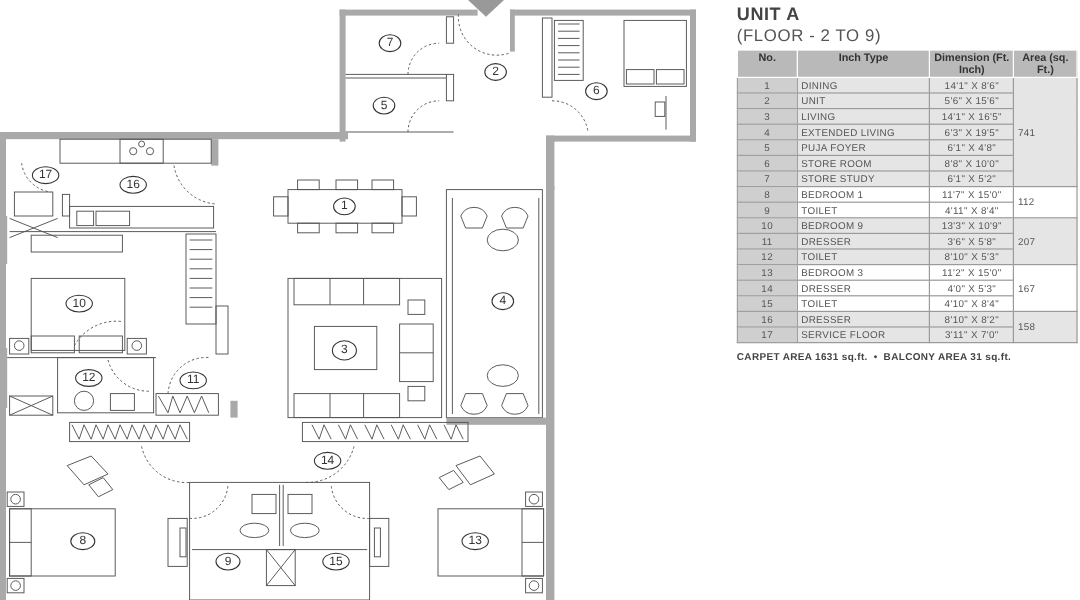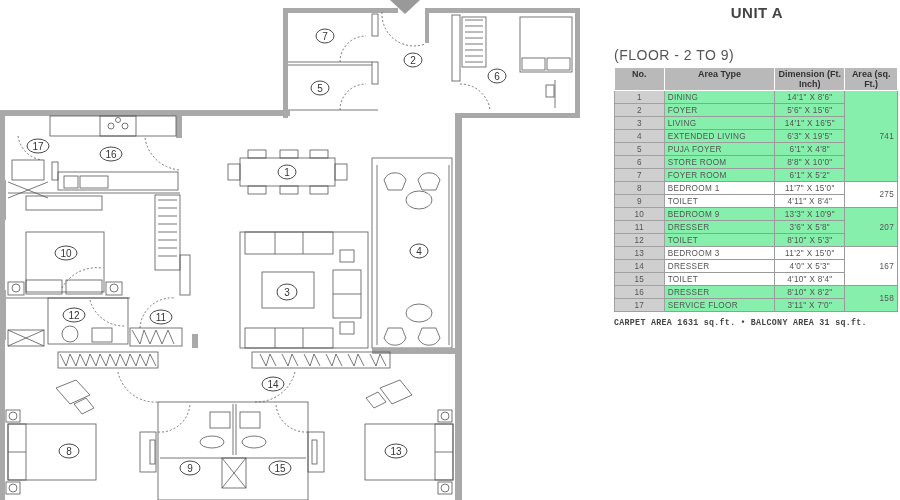--- a/index.html
+++ b/index.html
@@ -1,33 +1,33 @@
 <!DOCTYPE html>
 <html><head>
 <meta charset="utf-8">
 <style>
   * { box-sizing: border-box; margin: 0; padding: 0; }
   html, body { width: 900px; height: 500px; background: #ffffff; overflow: hidden; }
   body { position: relative; font-family: "Liberation Sans", sans-serif; color: #444; }
   #plan { position: absolute; left: 0; top: 0; width: 600px; height: 500px; }
   .lbl { font-family: "Liberation Sans", sans-serif; font-size: 10px; fill: #333; text-anchor: middle; dominant-baseline: central; }
   #legend { position: absolute; left: 614px; top: 4px; width: 286px; }
-  .title1 { font-size: 15px; font-weight: bold; color: #444; letter-spacing: 0.5px; line-height: 17px; text-align: center; }
-  .title2 { font-size: 14px; color: #555; letter-spacing: 0.5px; line-height: 16px; margin-top: 26px; }
+  .title1 { font-size: 15px; font-weight: bold; color: #444; letter-spacing: 0.5px; line-height: 17px; }
+  .title2 { font-size: 14px; color: #555; letter-spacing: 0.5px; line-height: 16px; }
   table.sched { margin-top: 4px; border-collapse: collapse; width: 284px; font-size: 8.2px; color: #555; }
   table.sched th { background: #b9b9b9; color: #333; font-weight: bold; font-size: 9px; border: 1px solid #fff; padding: 1px 2px; line-height: 10px; vertical-align: top; }
   table.sched td { border: 1px solid #9a9a9a; height: 13px; padding: 0 3px; letter-spacing: 0.3px; white-space: nowrap; }
   table.sched td.no { text-align: center; width: 50px; background: #d3d3d3; border-color: #a0a0a0; }
   table.sched td.sp { width: 111px; }
   table.sched td.dim { text-align: center; width: 70px; }
-  table.sched td.area { text-align: right; width: 53px; }
-  tr.g td { background: #86efac; }
+  table.sched td.area { text-align: left; width: 53px; }
+  tr.g td { background: #e5e5e5; }
   tr.w td { background: #ffffff; }
   tr.w td.no, tr.g td.no { background: #cfcfcf; }
-  .footer { margin-top: 6px; font-size: 8.3px; font-weight: bold; color: #444; letter-spacing: 0.3px; font-family: Liberation Mono, monospace; }
+  .footer { margin-top: 6px; font-size: 8.3px; font-weight: bold; color: #444; letter-spacing: 0.3px; }
   .footer .dot { margin: 0 5px; }
 </style>
 </head>
 <body>
 
 <svg id="plan" viewBox="0 0 600 500" xmlns="http://www.w3.org/2000/svg">
   <g fill="none" stroke="#555" stroke-width="0.8">
 
     <polygon points="390,0 420,0 405,14" fill="#999" stroke="none"></polygon>
 
@@ -233,35 +233,35 @@
 </svg>
 
 <div id="legend">
   <div class="title1">UNIT A</div>
   <div class="title2">(FLOOR - 2 TO 9)</div>
 
   <table class="sched">
     <thead>
       <tr>
         <th>No.</th>
-        <th>Area Type</th>
+        <th>Inch Type</th>
         <th>Dimension (Ft. Inch)</th>
         <th>Area (sq. Ft.)</th>
       </tr>
     </thead>
     <tbody>
       <tr class="g">
         <td class="no">1</td>
         <td class="sp">DINING</td>
         <td class="dim">14'1" X 8'6"</td>
         <td class="area" rowspan="7">741</td>
       </tr>
       <tr class="g">
         <td class="no">2</td>
-        <td class="sp">FOYER</td>
+        <td class="sp">UNIT</td>
         <td class="dim">5'6" X 15'6"</td>
       </tr>
       <tr class="g">
         <td class="no">3</td>
         <td class="sp">LIVING</td>
         <td class="dim">14'1" X 16'5"</td>
       </tr>
       <tr class="g">
         <td class="no">4</td>
         <td class="sp">EXTENDED LIVING</td>
@@ -272,29 +272,29 @@
         <td class="sp">PUJA FOYER</td>
         <td class="dim">6'1" X 4'8"</td>
       </tr>
       <tr class="g">
         <td class="no">6</td>
         <td class="sp">STORE ROOM</td>
         <td class="dim">8'8" X 10'0"</td>
       </tr>
       <tr class="g">
         <td class="no">7</td>
-        <td class="sp">FOYER ROOM</td>
+        <td class="sp">STORE STUDY</td>
         <td class="dim">6'1" X 5'2"</td>
       </tr>
 
       <tr class="w">
         <td class="no">8</td>
         <td class="sp">BEDROOM 1</td>
         <td class="dim">11'7" X 15'0"</td>
-        <td class="area" rowspan="2">275</td>
+        <td class="area" rowspan="2">112</td>
       </tr>
       <tr class="w">
         <td class="no">9</td>
         <td class="sp">TOILET</td>
         <td class="dim">4'11" X 8'4"</td>
       </tr>
 
       <tr class="g">
         <td class="no">10</td>
         <td class="sp">BEDROOM 9</td>

